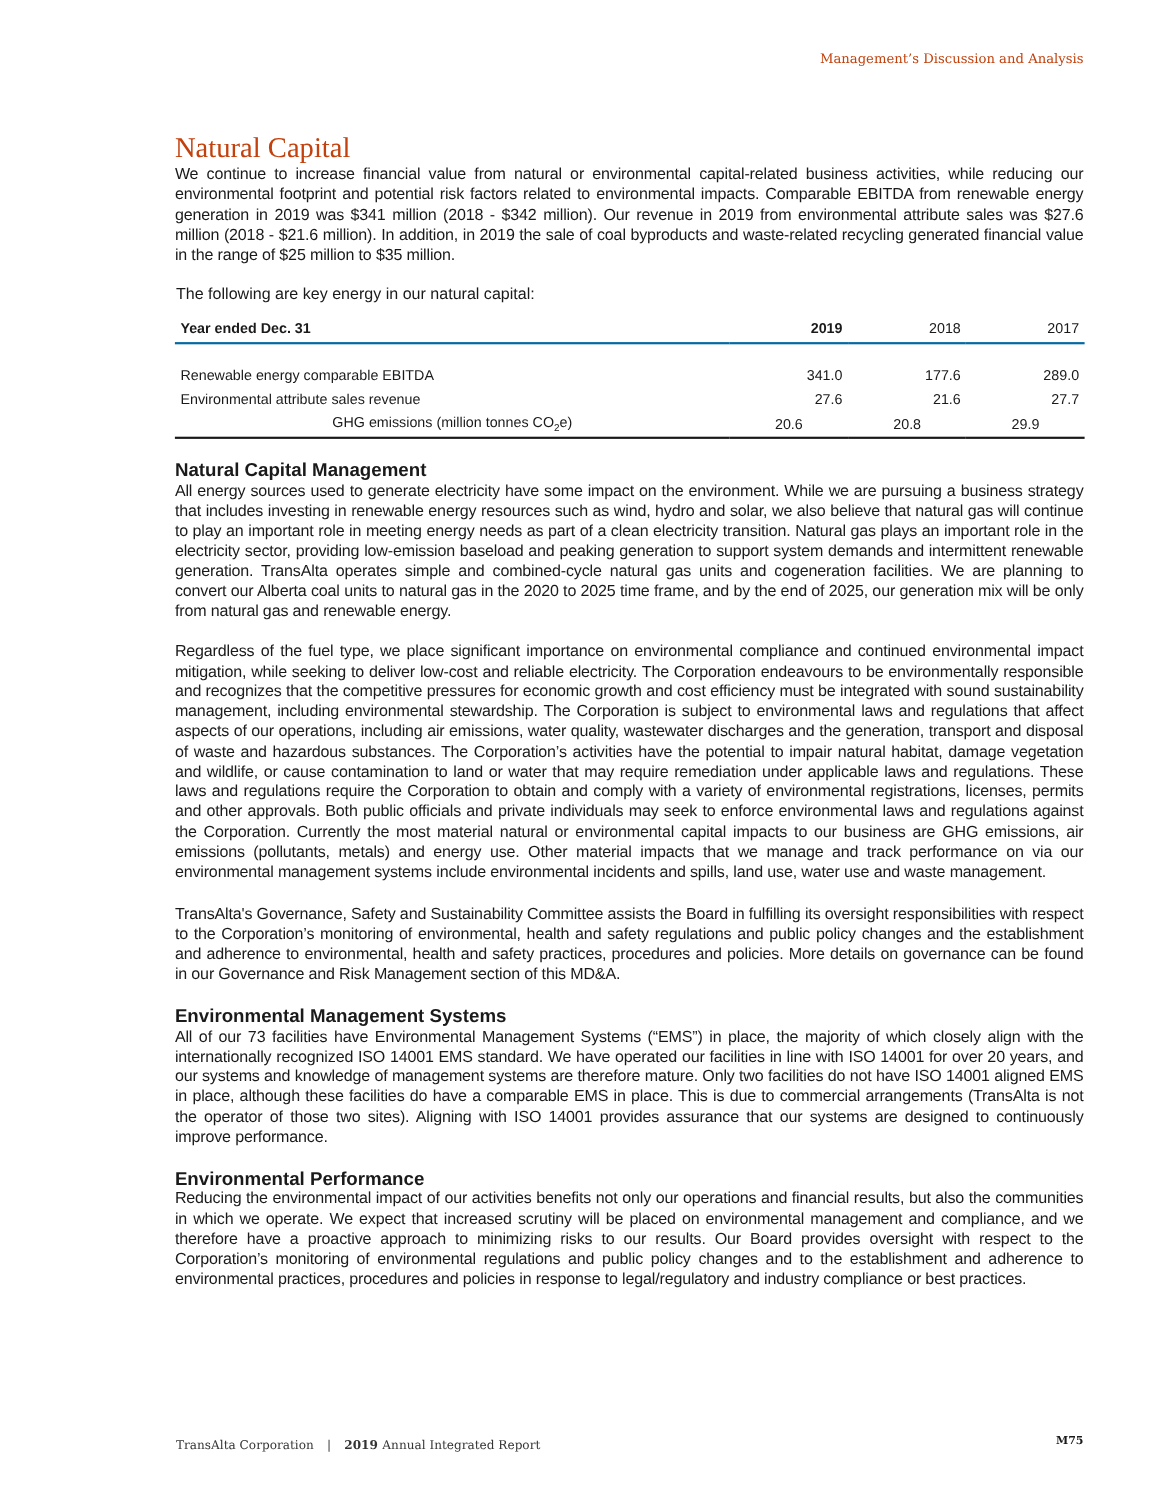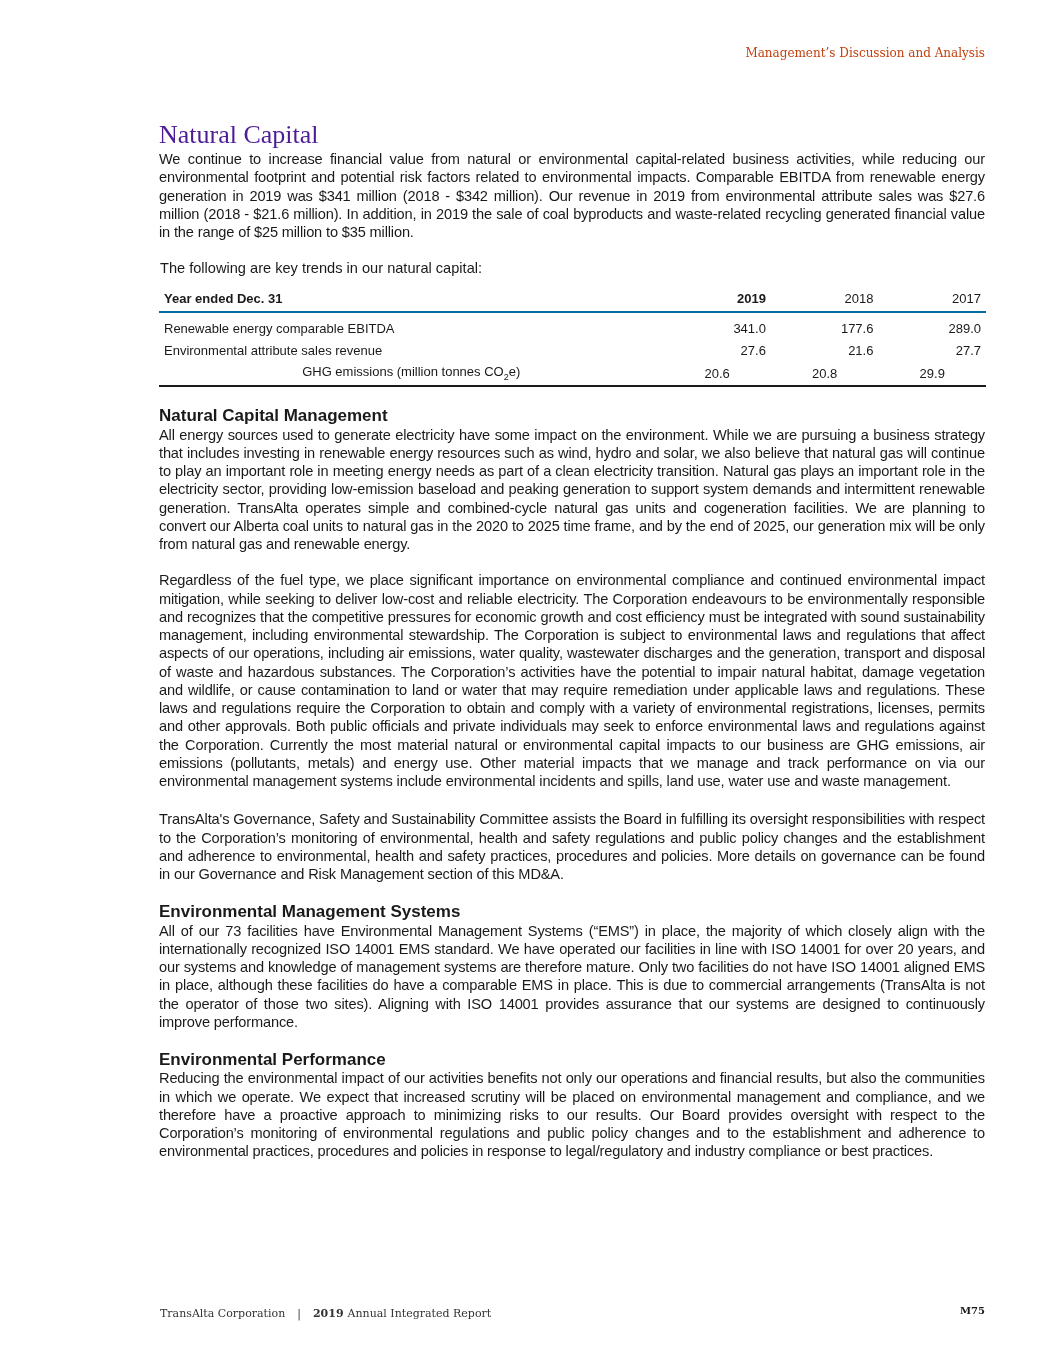--- a/index.html
+++ b/index.html
@@ -9,42 +9,42 @@
       font-family: "Liberation Sans", "DejaVu Sans", sans-serif;
     }
     .running-header {
       position: absolute; top: 46px; right: 63px;
       font-family: "DejaVu Serif", "Liberation Serif", serif;
       font-size: 12px; color: #c2410c;
     }
     .content { position: absolute; left: 159px; top: 120px; width: 826px; }
     .page-title {
       font-family: "Liberation Serif", "DejaVu Serif", serif;
-      font-size: 26px; font-weight: normal; margin: 0; line-height: 30px; color: #4c1d95;
+      font-size: 26px; font-weight: normal; margin: 0; line-height: 30px; color: #c2410c;
     }
     p.body {
       margin: 0; font-size: 14.6px; line-height: 18.25px; text-align: justify;
       letter-spacing: -0.15px;
     }
     p.body.last-left { text-align-last: left; }
     .intro { margin-top: 0px; }
     .trend-intro { margin: 18px 0 0 1px; font-size: 14.6px; line-height: 18px; }
     table.trends {
       width: 827px; border-collapse: collapse; margin-top: 8px; font-size: 13px;
     }
     table.trends th, table.trends td { padding: 0 5px; height: 22px; }
     table.trends thead th {
       text-align: right; font-weight: normal; border-bottom: 2px solid #0369a1; height: 26px; vertical-align: middle;
     }
     table.trends thead th.label { text-align: left; font-weight: bold; }
     table.trends thead th.bold { font-weight: bold; }
     table.trends td { text-align: right; }
     table.trends td.label { text-align: left; }
     table.trends td.bold { font-weight: normal; }
-    table.trends tbody tr:first-child td { padding-top: 4px; }
+    table.trends tbody tr:first-child td { padding-top: 16px; }
     table.trends tbody tr:last-child td { border-bottom: 2px solid #1a1a1a; height: 24px; text-align: center; }
     .col-label { width: 510px; }
     .col-y { width: 100px; }
     sub { font-size: 9px; }
     .section { margin-top: 20px; }
     .section-heading { font-weight: bold; font-size: 17px; line-height: 18.25px; margin: 0; }
     .gap { height: 18px; }
     .footer {
       position: absolute; top: 1307px; left: 160px;
       font-family: "DejaVu Serif", "Liberation Serif", serif; font-size: 11px; color: #333;
@@ -58,21 +58,21 @@
   </style>
 </head>
 <body>
 
 <div class="running-header">Management’s Discussion and Analysis</div>
 
 <div class="content">
   <h1 class="page-title">Natural Capital</h1>
   <p class="body last-left intro">We continue to increase financial value from natural or environmental capital-related business activities, while reducing our environmental footprint and potential risk factors related to environmental impacts. Comparable EBITDA from renewable energy generation in 2019 was $341 million (2018 - $342 million). Our revenue in 2019 from environmental attribute sales was $27.6 million (2018 - $21.6 million). In addition, in 2019 the sale of coal byproducts and waste-related recycling generated financial value in the range of $25 million to $35 million.</p>
 
-  <div class="trend-intro">The following are key trends in our natural capital:</div>
+  <div class="trend-intro">The following are key energy in our natural capital:</div>
 
   <table class="trends">
     <thead>
       <tr>
         <th class="label col-label">Year ended Dec. 31</th>
         <th class="bold col-y">2019</th>
         <th class="col-y">2018</th>
         <th class="col-y">2017</th>
       </tr>
     </thead>

